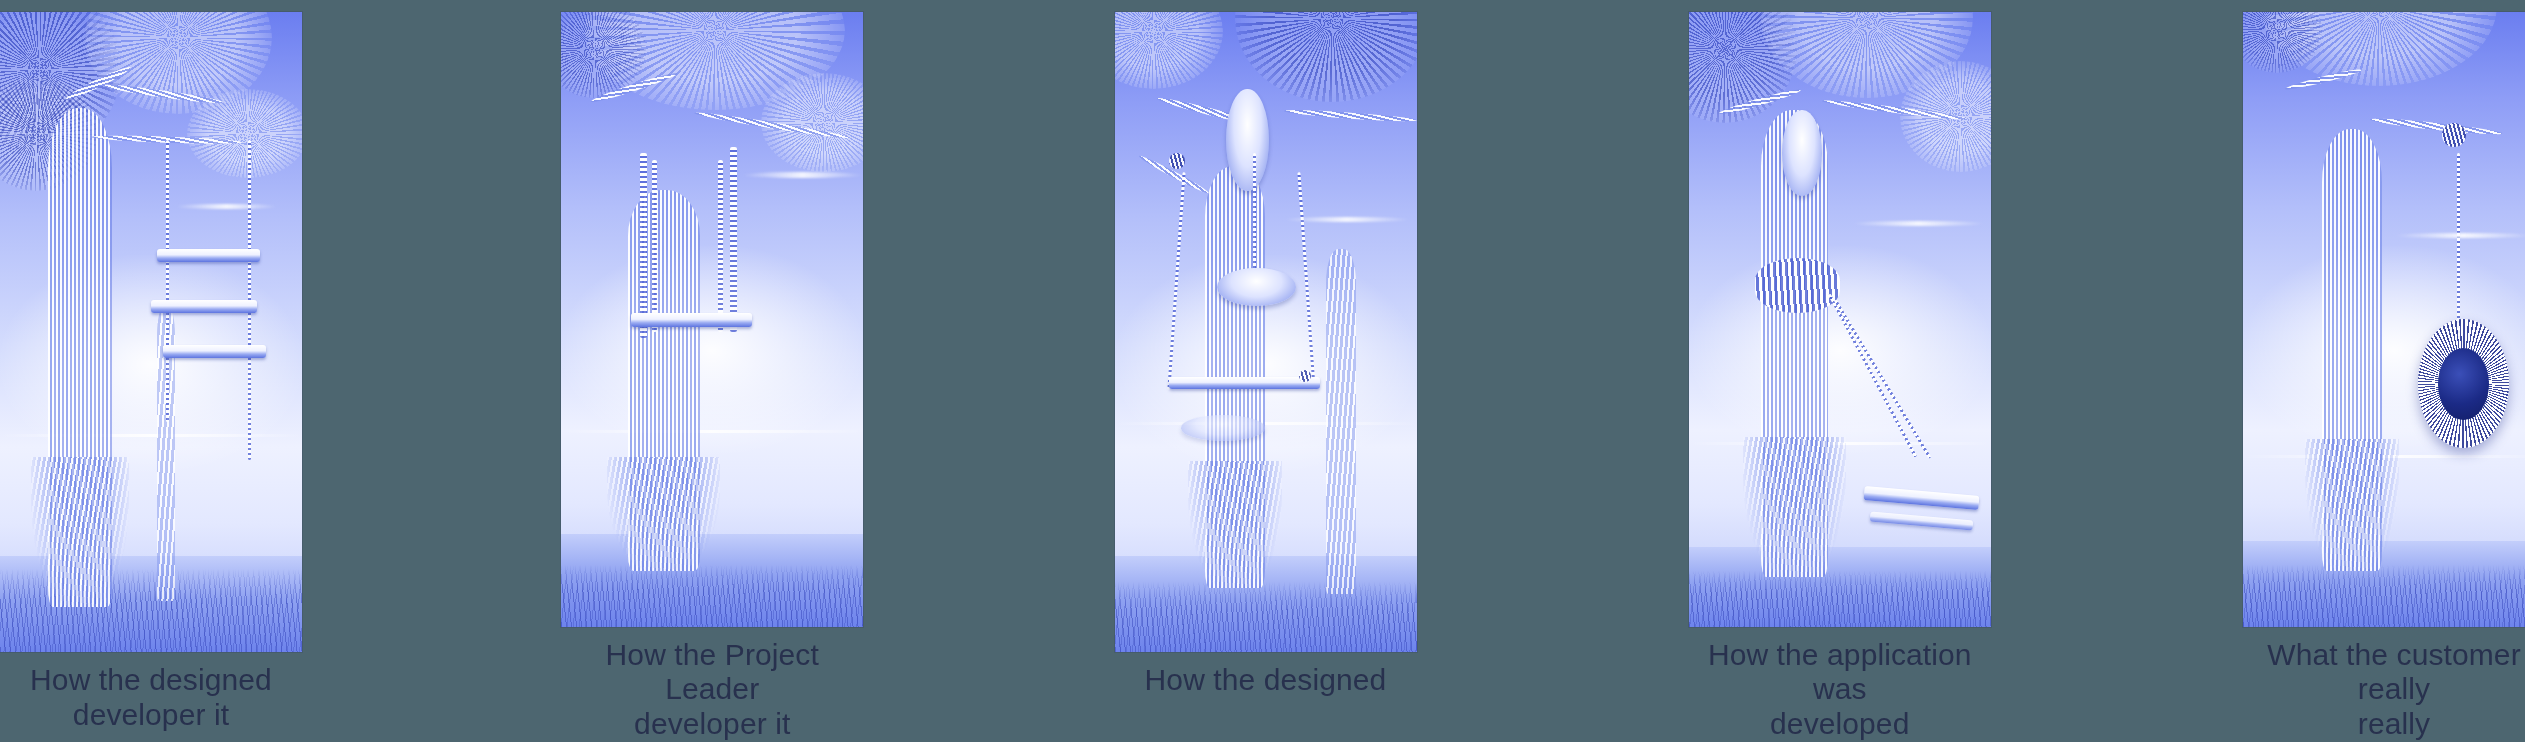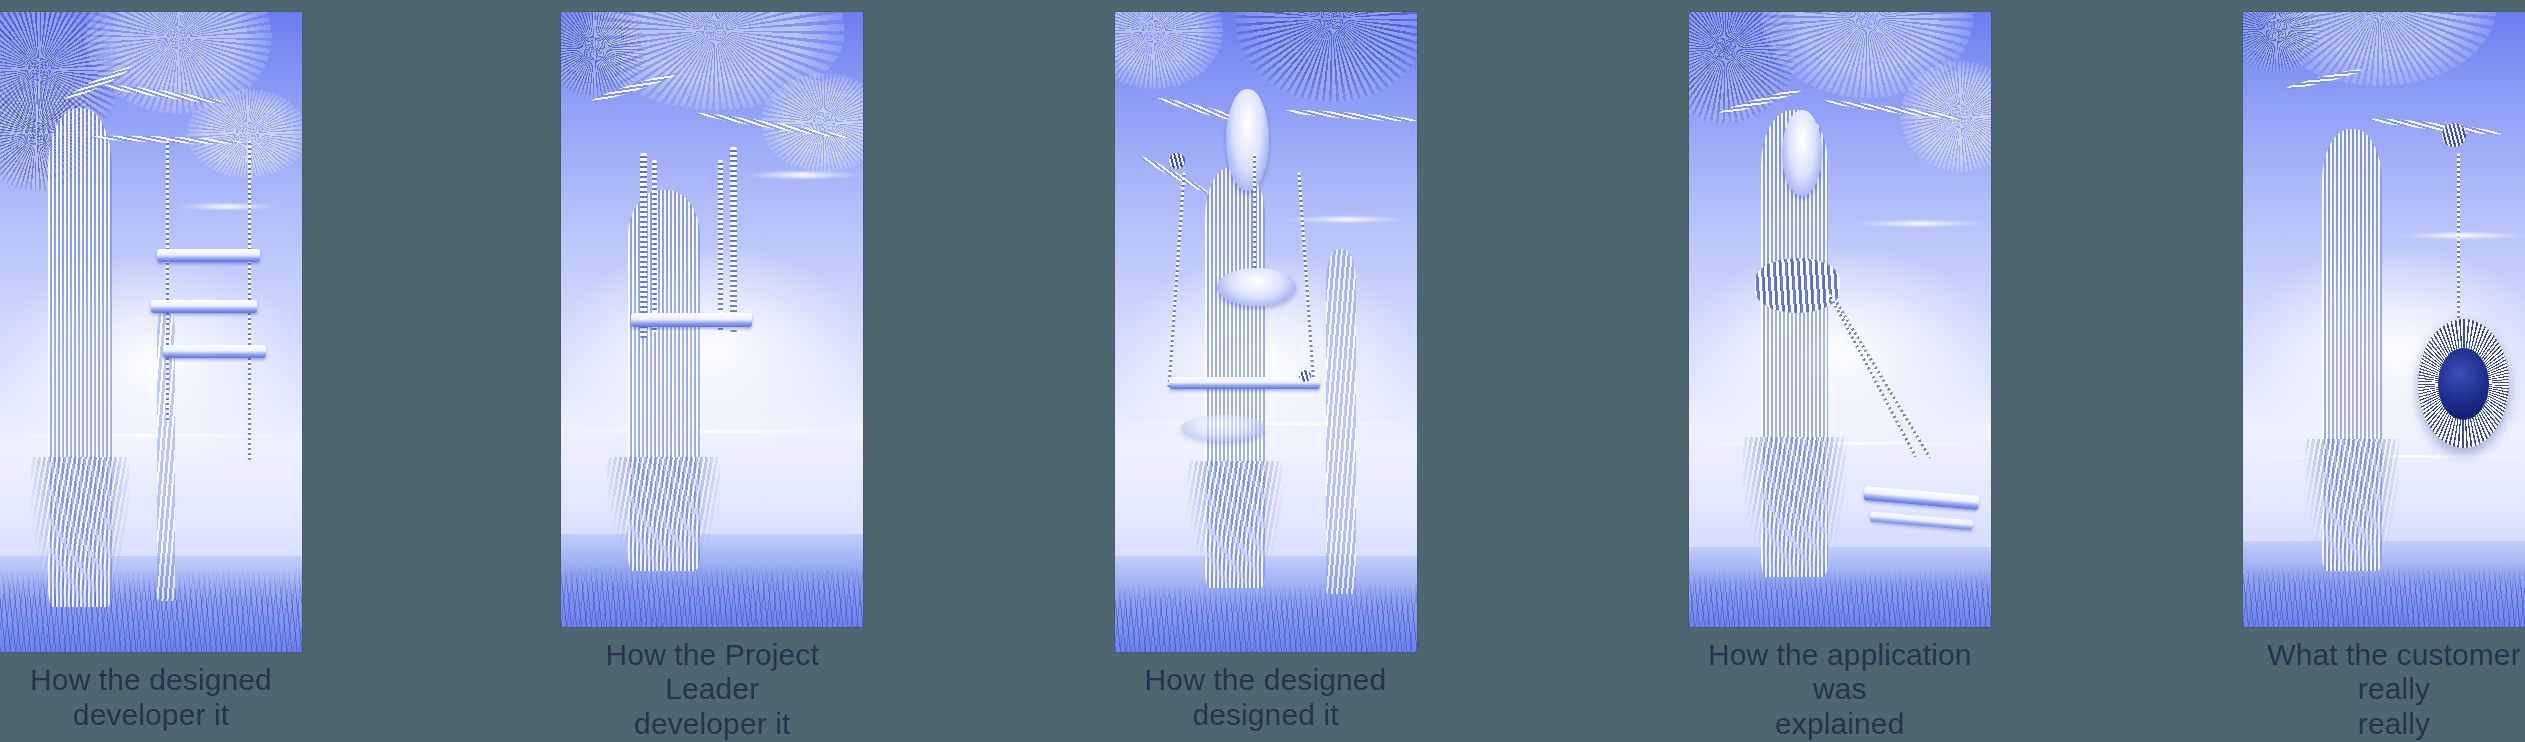--- a/index.html
+++ b/index.html
@@ -287,21 +287,20 @@
       <div class="rope" style="left:63%;top:25%;height:34%;transform:rotate(-4deg);"></div>
       <div class="plank" style="left:18%;top:57%;width:50%;height:12px;"></div>
       <div class="seat-oval" style="left:22%;top:63%;width:28%;height:4%;opacity:.55;"></div>
 
       <div class="knot" style="left:18%;top:22%;width:16px;height:16px;"></div>
       <div class="knot" style="left:61%;top:56%;width:12px;height:12px;"></div>
       <div class="wisp" style="left:56%;top:32%;width:42%;height:5px;"></div>
     </div>
     <div class="caption">
       <div>How the designed</div>
-      <div>designed it</div>
     </div>
   </div>
 
   <div class="panel" style="width:302px;">
     <div class="frame" style="width:302px;height:640px;margin-top:12px;">
       <div class="sky"></div>
       <div class="haze"></div>
       <div class="horizon" style="top:70%;"></div>
       <div class="ground" style="height:13%;"></div>
       <div class="grass" style="height:9%;"></div>
@@ -319,21 +318,21 @@
       <div class="bind" style="left:22%;top:40%;width:28%;height:9%;"></div>
       <div class="rope" style="left:46%;top:46%;height:30%;transform:rotate(-28deg);transform-origin:top left;"></div>
       <div class="rope" style="left:48%;top:47%;height:30%;transform:rotate(-31deg);transform-origin:top left;"></div>
 
       <div class="plank" style="left:58%;top:78%;width:38%;height:14px;transform:rotate(5deg);"></div>
       <div class="plank" style="left:60%;top:82%;width:34%;height:10px;transform:rotate(5deg);opacity:.8;"></div>
       <div class="wisp" style="left:54%;top:34%;width:44%;height:5px;"></div>
     </div>
     <div class="caption">
       <div>How the application was</div>
-      <div>explained</div>
+      <div>developed</div>
     </div>
   </div>
 
   <div class="panel" style="width:262px;">
     <div class="frame" style="width:302px;height:640px;margin-top:12px;">
       <div class="sky"></div>
       <div class="haze"></div>
       <div class="horizon" style="top:72%;"></div>
       <div class="ground" style="height:14%;"></div>
       <div class="grass" style="height:10%;"></div>

